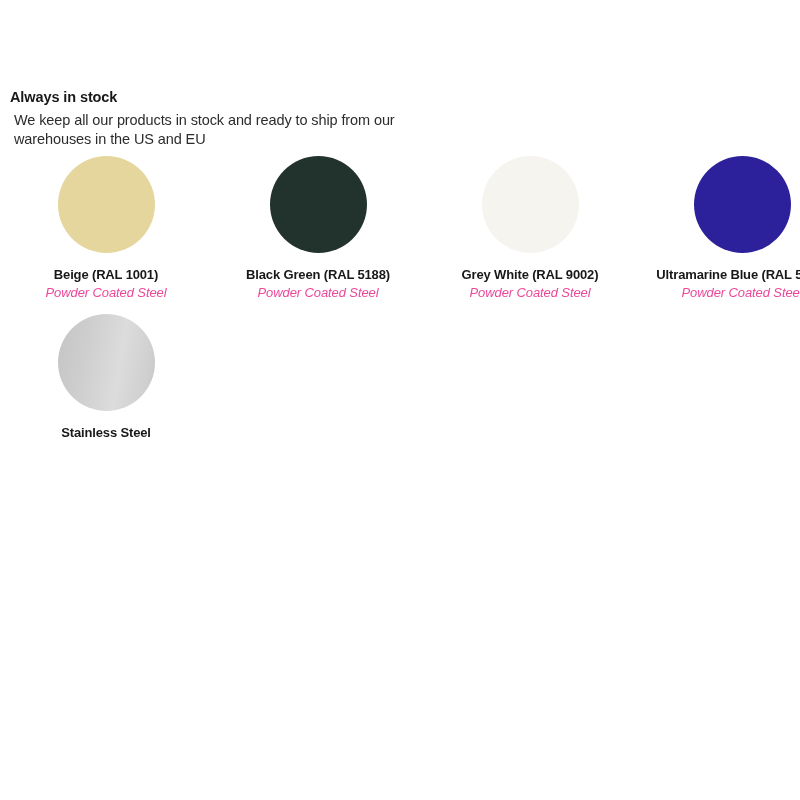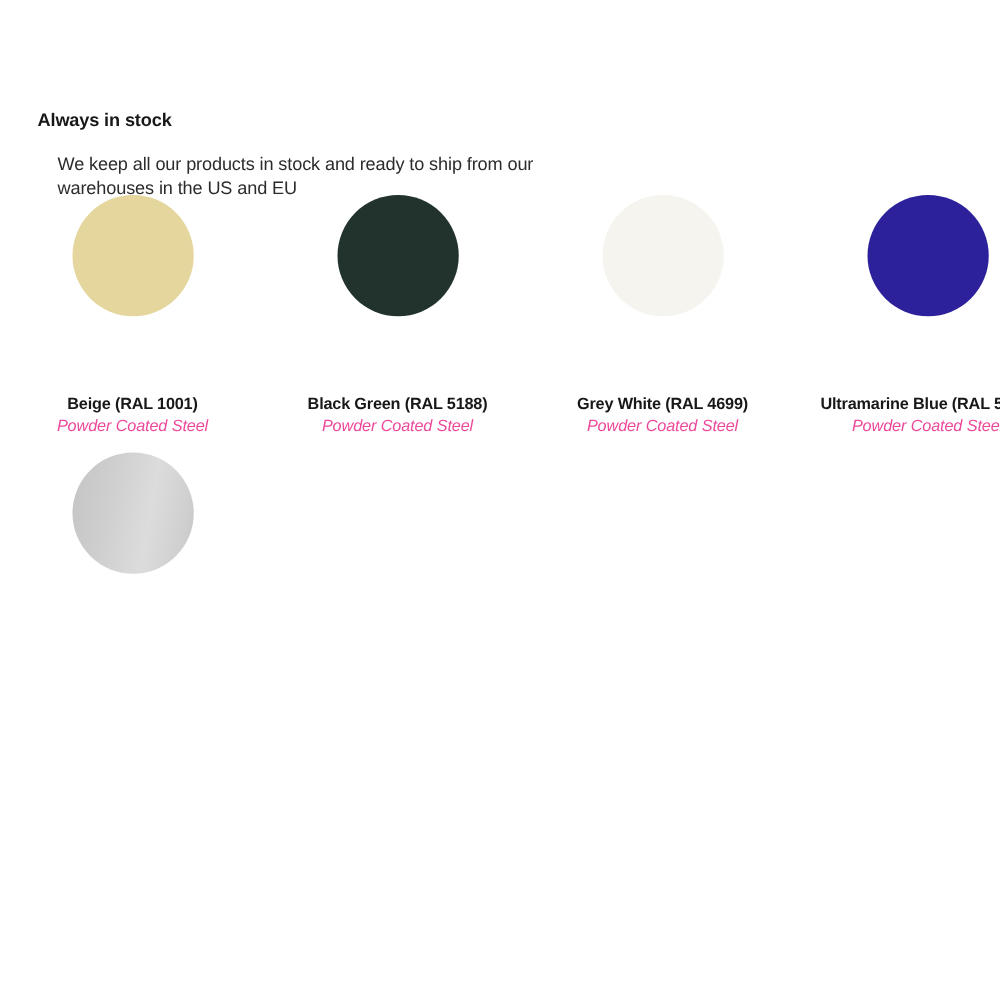--- a/index.html
+++ b/index.html
@@ -18,39 +18,39 @@
 
   .page {
     position: relative;
     width: 800px;
     height: 800px;
   }
 
   
   .intro {
     position: absolute;
-    left: 30px;
+    left: 10px;
     top: 88px;
     width: 420px;
   }
   .intro-title {
     font-size: 14.5px;
     font-weight: 700;
     line-height: 19px;
     color: #18181a;
     letter-spacing: -0.1px;
     margin: 0 0 2px 0;
   }
   .intro-body {
     font-size: 14.5px;
     font-weight: 400;
     line-height: 19px;
     color: #2c2c2e;
     letter-spacing: -0.1px;
-    margin: 16px;
+    margin: 4px;
     max-width: 385px;
   }
 
   
   .swatch-grid {
     position: absolute;
     left: 0px;
     top: 150px;
     width: 800px;
     display: grid;
@@ -58,21 +58,20 @@
     column-gap: 0px;
     row-gap: 6px;
   }
 
   .swatch-cell {
     width: 212px;
     display: flex;
     flex-direction: column;
     align-items: center;
     padding-top: 6px;
-    gap: 48px;
   }
 
   .swatch-disc {
     width: 97px;
     height: 97px;
     border-radius: 50%;
     flex: none;
   }
 
   .swatch-labels {
@@ -124,29 +123,32 @@
       <div class="swatch-cell">
         <div class="swatch-disc" style="background: rgb(34, 51, 46);"></div>
         <div class="swatch-labels">
           <span class="swatch-name">Black Green (RAL 5188)</span>
           <span class="swatch-sub">Powder Coated Steel</span>
         </div>
       </div>
       <div class="swatch-cell">
         <div class="swatch-disc" style="background: rgb(246, 244, 239);"></div>
         <div class="swatch-labels">
-          <span class="swatch-name">Grey White (RAL 4699)</span>
+          <span class="swatch-name">Grey White (RAL 9002)</span>
           <span class="swatch-sub">Powder Coated Steel</span>
         </div>
       </div>
       <div class="swatch-cell">
         <div class="swatch-disc" style="background: rgb(44, 33, 154);"></div>
         <div class="swatch-labels">
           <span class="swatch-name">Ultramarine Blue (RAL 5002)</span>
           <span class="swatch-sub">Powder Coated Steel</span>
         </div>
       </div>
       <div class="swatch-cell">
         <div class="swatch-disc" style="background: linear-gradient(100deg, rgb(196, 196, 196) 0%, rgb(207, 207, 207) 32%, rgb(220, 220, 220) 62%, rgb(207, 207, 207) 88%, rgb(196, 196, 196) 100%);"></div>
+        <div class="swatch-labels">
+          <span class="swatch-name">Stainless Steel</span>
+        </div>
       </div>
     </div>
 
 </div>
 
 </body></html>

